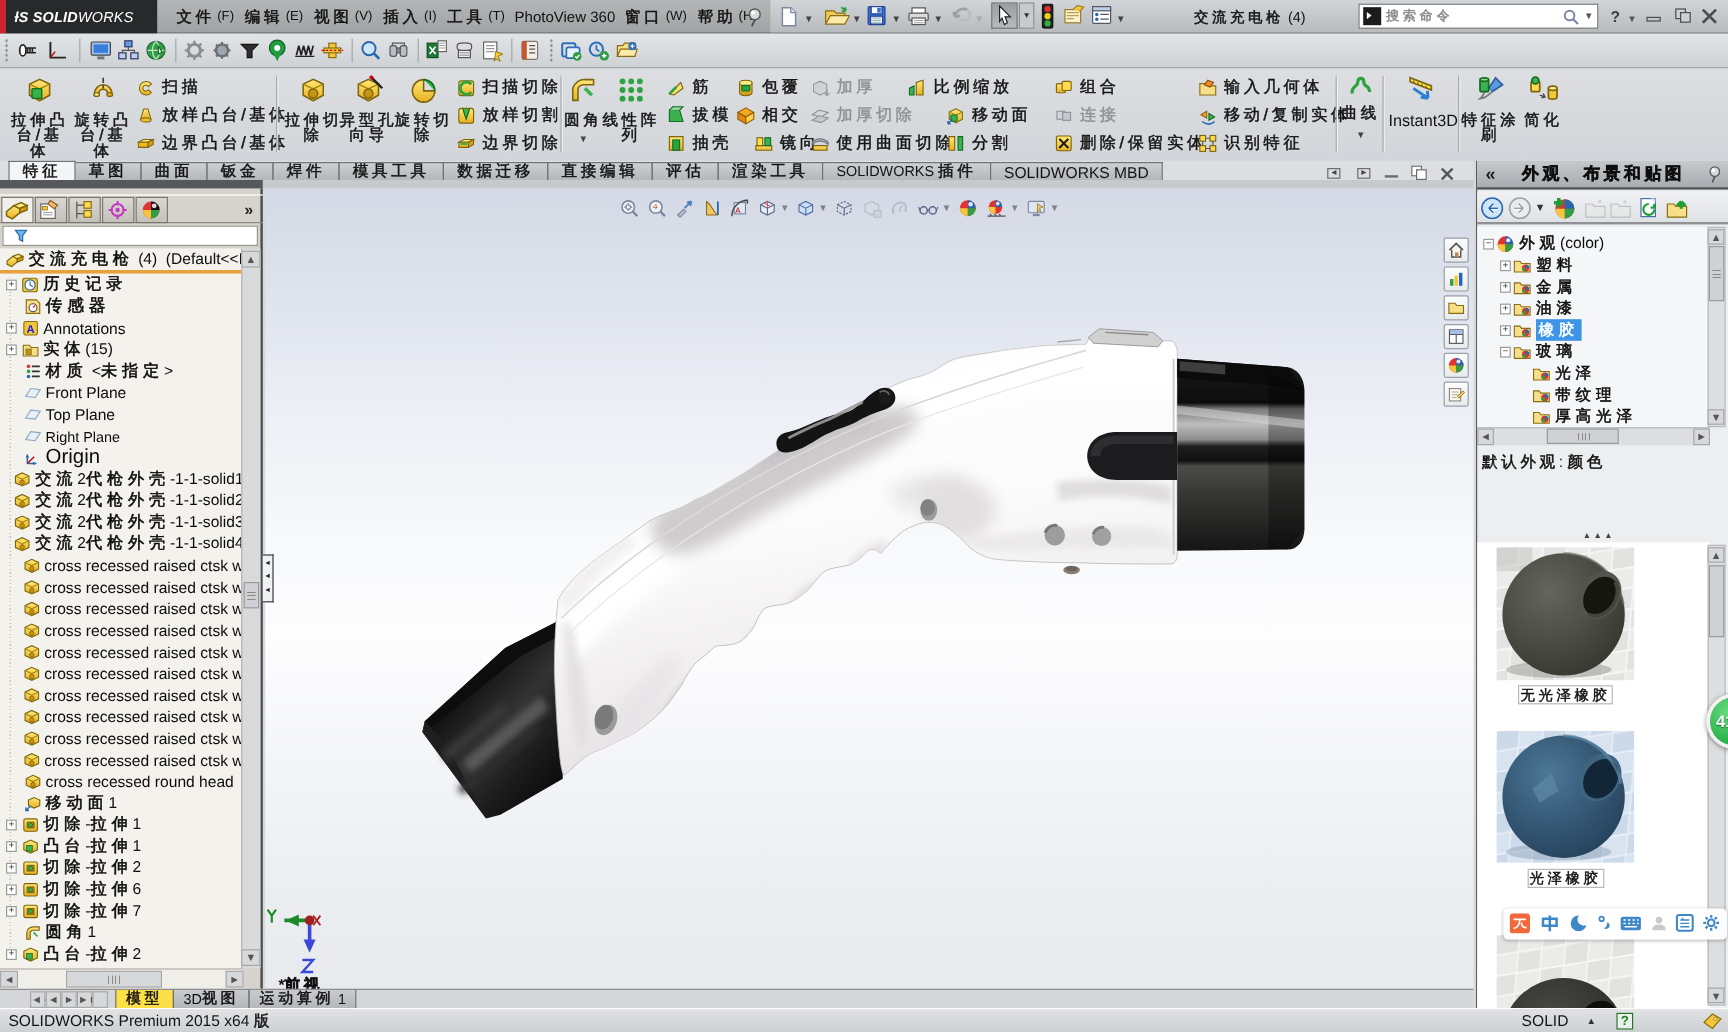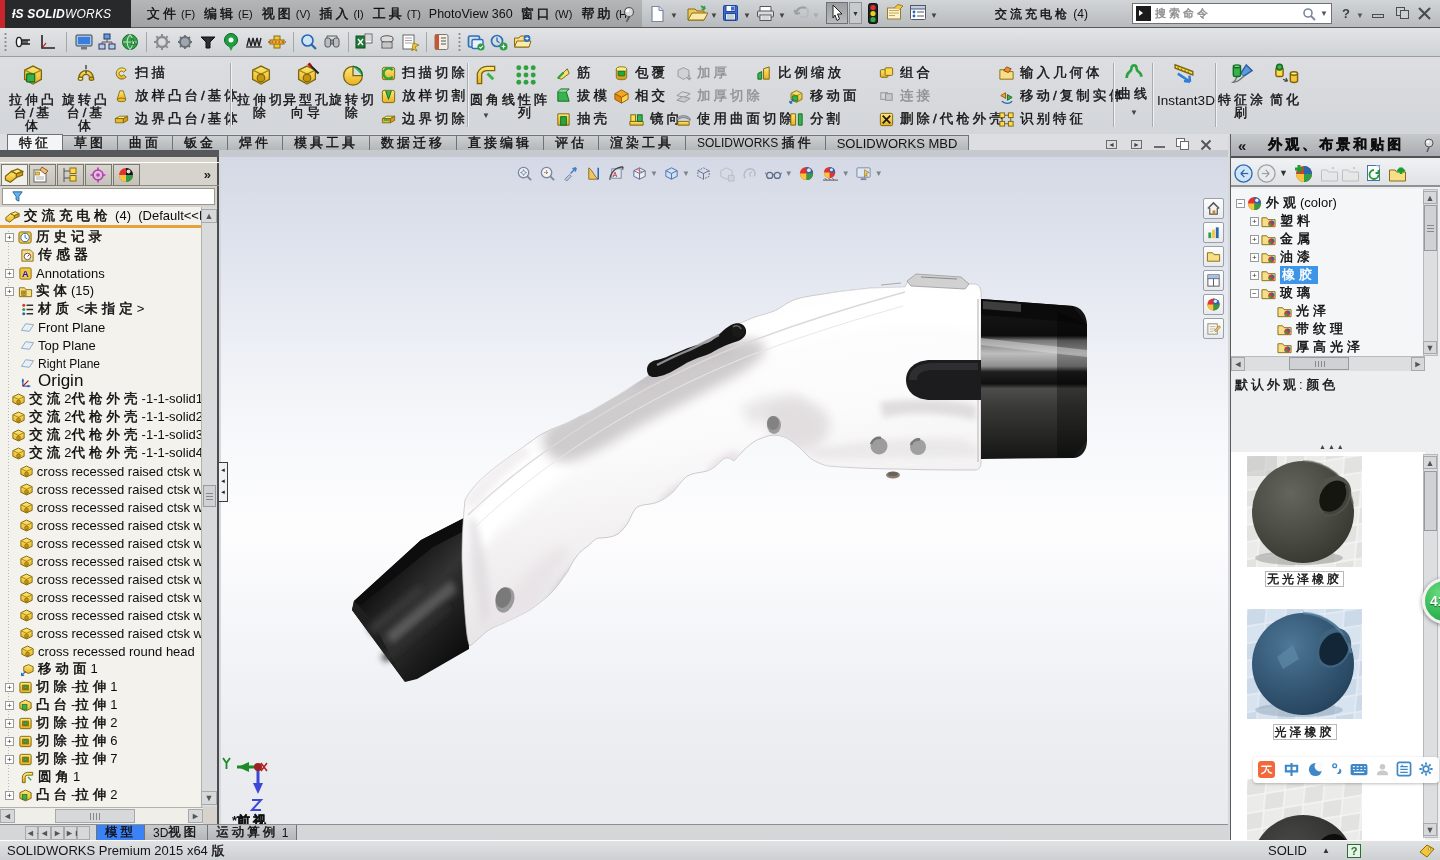--- a/index.html
+++ b/index.html
@@ -71,21 +71,21 @@
 #rp-vscroll{position:absolute;right:2px;top:55px;width:15px;height:167px;background:#dcdee0;border:1px solid #b8babd}
 #rp-hscroll{position:absolute;left:0;top:222px;width:194px;height:15px;background:#dcdee0;border-top:1px solid #b8babd}
 #rp-label{position:absolute;left:4px;top:242px;font-size:13px;color:#111}
 #rp-tip{position:absolute;left:4px;top:259px;width:200px;height:46px;background:#ffffc2;border:1px solid #55565a;font-size:13px;color:#111;text-align:center;padding-top:5px;line-height:18px}
 #rp-spheres{position:absolute;left:0;top:318px;width:194px;height:388px;background:#fff}
 .sphlabel{font-size:12px;color:#111;text-align:center;margin-top:3px}
 #rp-vscroll2{position:absolute;right:2px;top:320px;width:15px;height:384px;background:#dcdee0;border:1px solid #b8babd}
 
 #bottomtabs{position:absolute;left:0;top:824px;width:1228px;height:16px;background:#d4d6d8;border-top:1px solid #8c8e90}
 .btab{height:16px;padding:0 8px;font-size:12.5px;display:flex;align-items:center;background:linear-gradient(#c9cbce,#b4b6b9);border:1px solid #707376;border-top:none;margin-right:-1px;color:#111}
-.btab.act{background:#3b82f6}
+.btab.act{background:#fde047}
 #statusbar{position:absolute;left:0;top:840px;width:1440px;height:20px;background:linear-gradient(#e0e2e4,#cdd0d3);border-top:1px solid #fdfdfd;font-size:13px;color:#151515;display:flex;align-items:center}
 </style></head>
 <body>
 <div id="titlebar">
  <div id="tbar-strip"></div>
  <div id="logo">
       <div class="red"></div>
       <div class="t">ƚS SOLID<span style="font-weight:normal">WORKS</span></div>
     </div>
  <div id="menus">
@@ -534,21 +534,21 @@
         <rect x="3" y="5" width="7" height="7" fill="#d2d5d9" stroke="#8f9296"></rect>
         <rect x="8" y="6" width="7" height="7" fill="#c4c7cb" stroke="#8f9296"></rect>
       </svg>
       <span class="c2">连接</span>
     </div>
  <div class="srow" style="left:878px;top:50px">
       <svg width="17" height="17" viewBox="0 0 18 18">
         <rect x="2.5" y="2.5" width="13" height="13" rx="1.5" fill="url(#gold)" stroke="#7c650e"></rect>
         <path d="M5 5 L13 13 M13 5 L5 13" stroke="#1a1a1a" stroke-width="1.8"></path>
       </svg>
-      <span class="c2">删除/代枪外壳</span>
+      <span class="c2">删除/保留实体</span>
     </div>
  <div class="srow" style="left:998px;top:4px">
       <svg width="17" height="17" viewBox="0 0 18 18">
         <path d="M2 5 H8 L9.5 7 H16 V15 H2 Z" fill="#f7df8a" stroke="#8a6d10"></path>
         <path d="M9 2 L14 4 L11 8 L6 6 Z" fill="#f08a2a" stroke="#8a4d0a"></path>
       </svg>
       <span class="c2">输入几何体</span>
     </div>
  <div class="srow" style="left:998px;top:27px">
       <svg width="17" height="17" viewBox="0 0 18 18">

